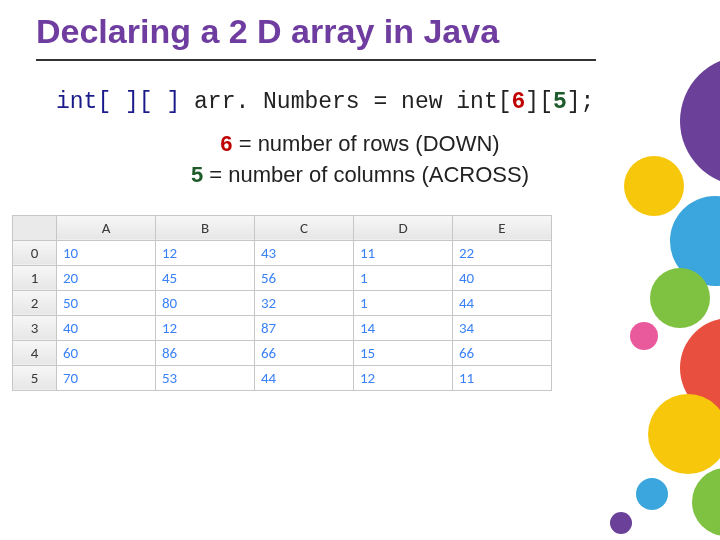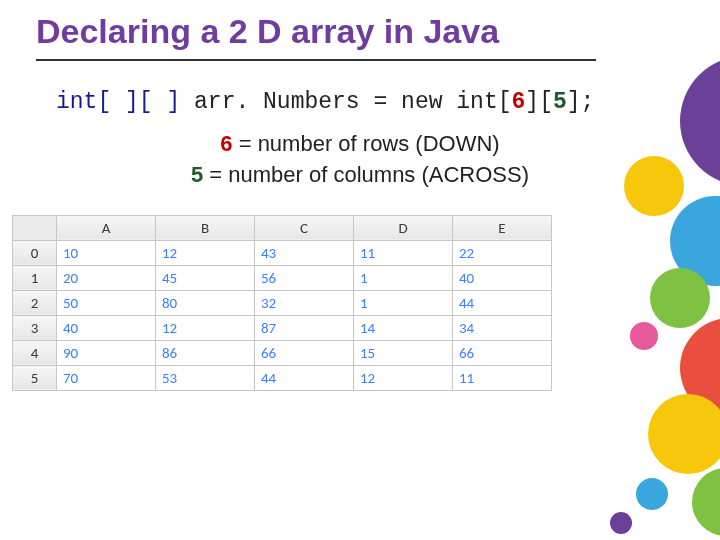--- a/index.html
+++ b/index.html
@@ -142,21 +142,21 @@
       <tr>
         <th class="rowhdr">3</th>
         <td>40</td>
         <td>12</td>
         <td>87</td>
         <td>14</td>
         <td>34</td>
       </tr>
       <tr>
         <th class="rowhdr">4</th>
-        <td>90</td>
+        <td>60</td>
         <td>86</td>
         <td>66</td>
         <td>15</td>
         <td>66</td>
       </tr>
       <tr>
         <th class="rowhdr">5</th>
         <td>70</td>
         <td>53</td>
         <td>44</td>

